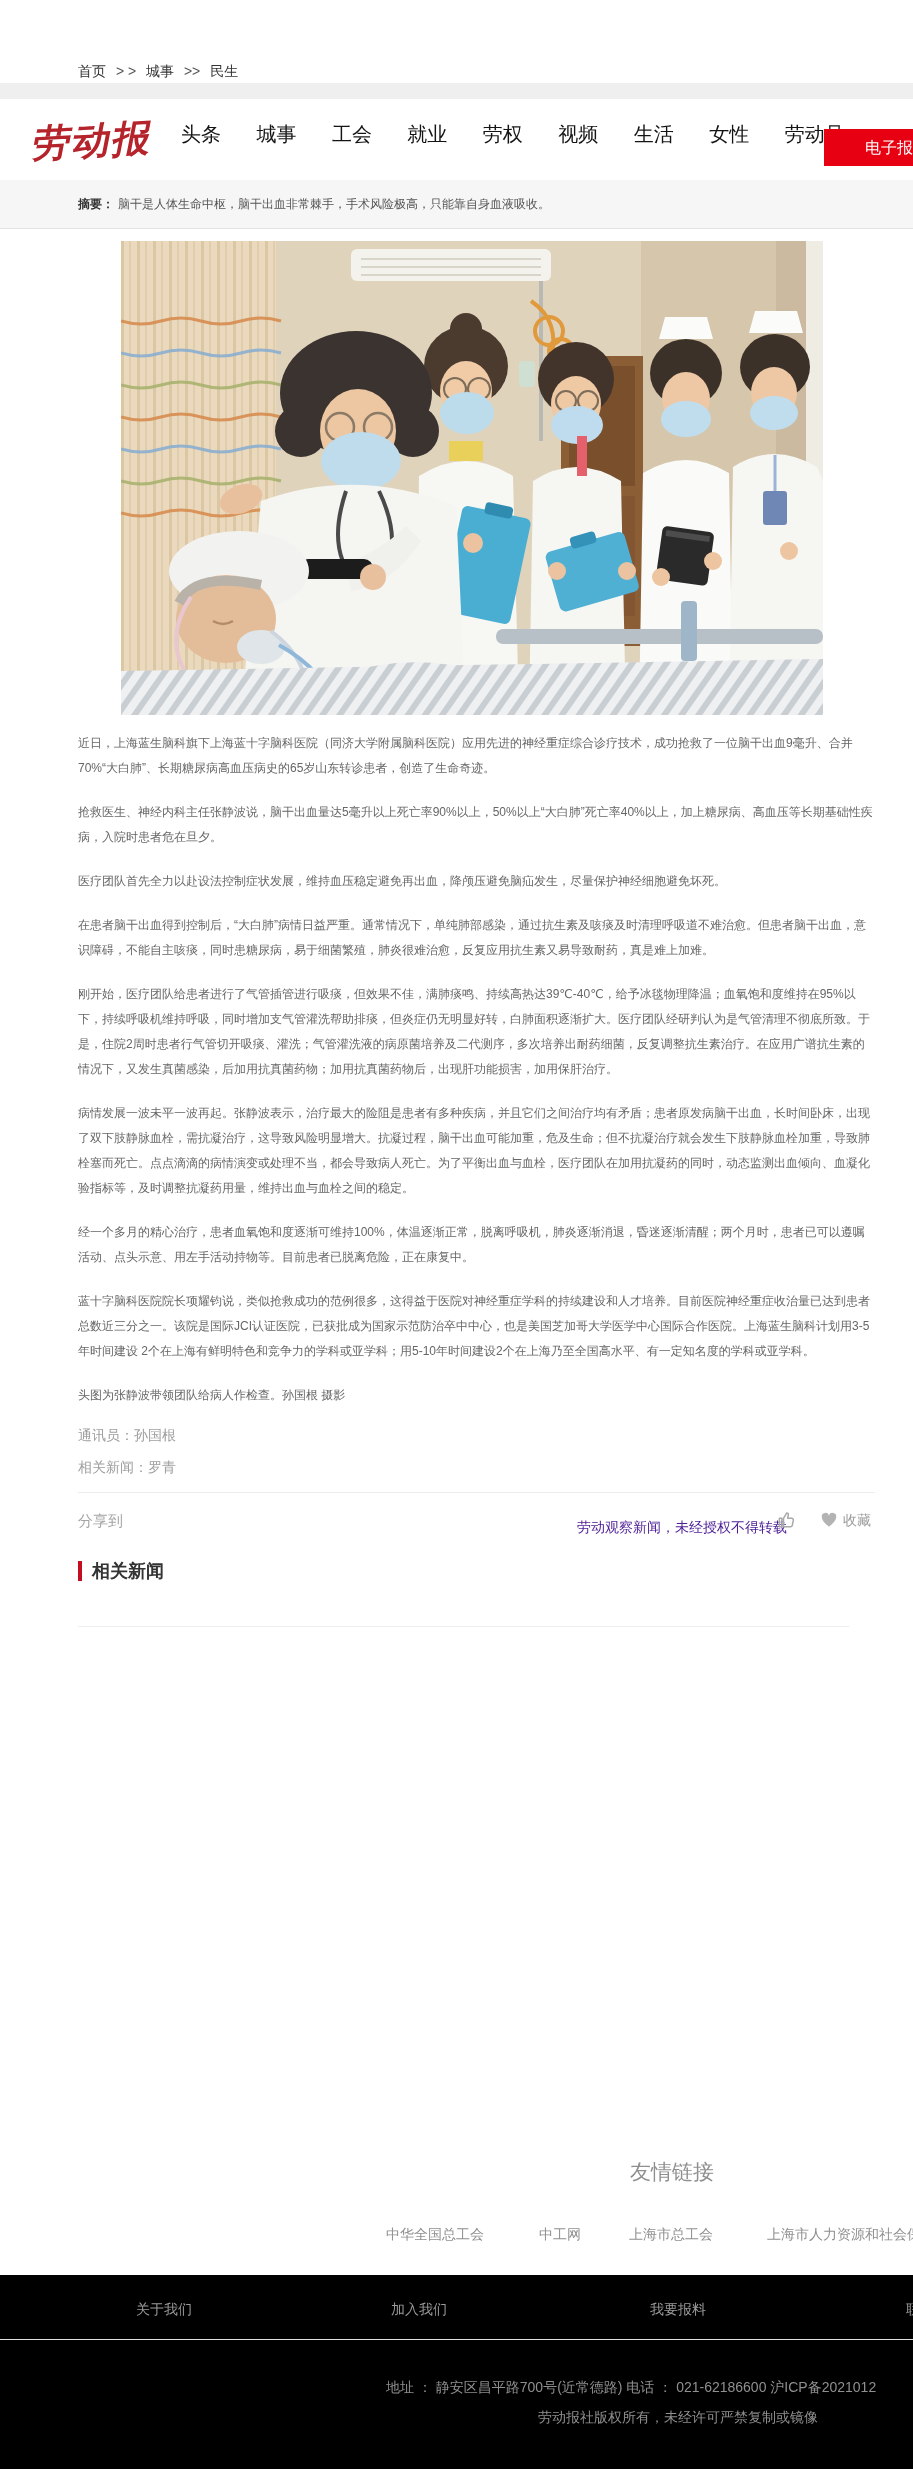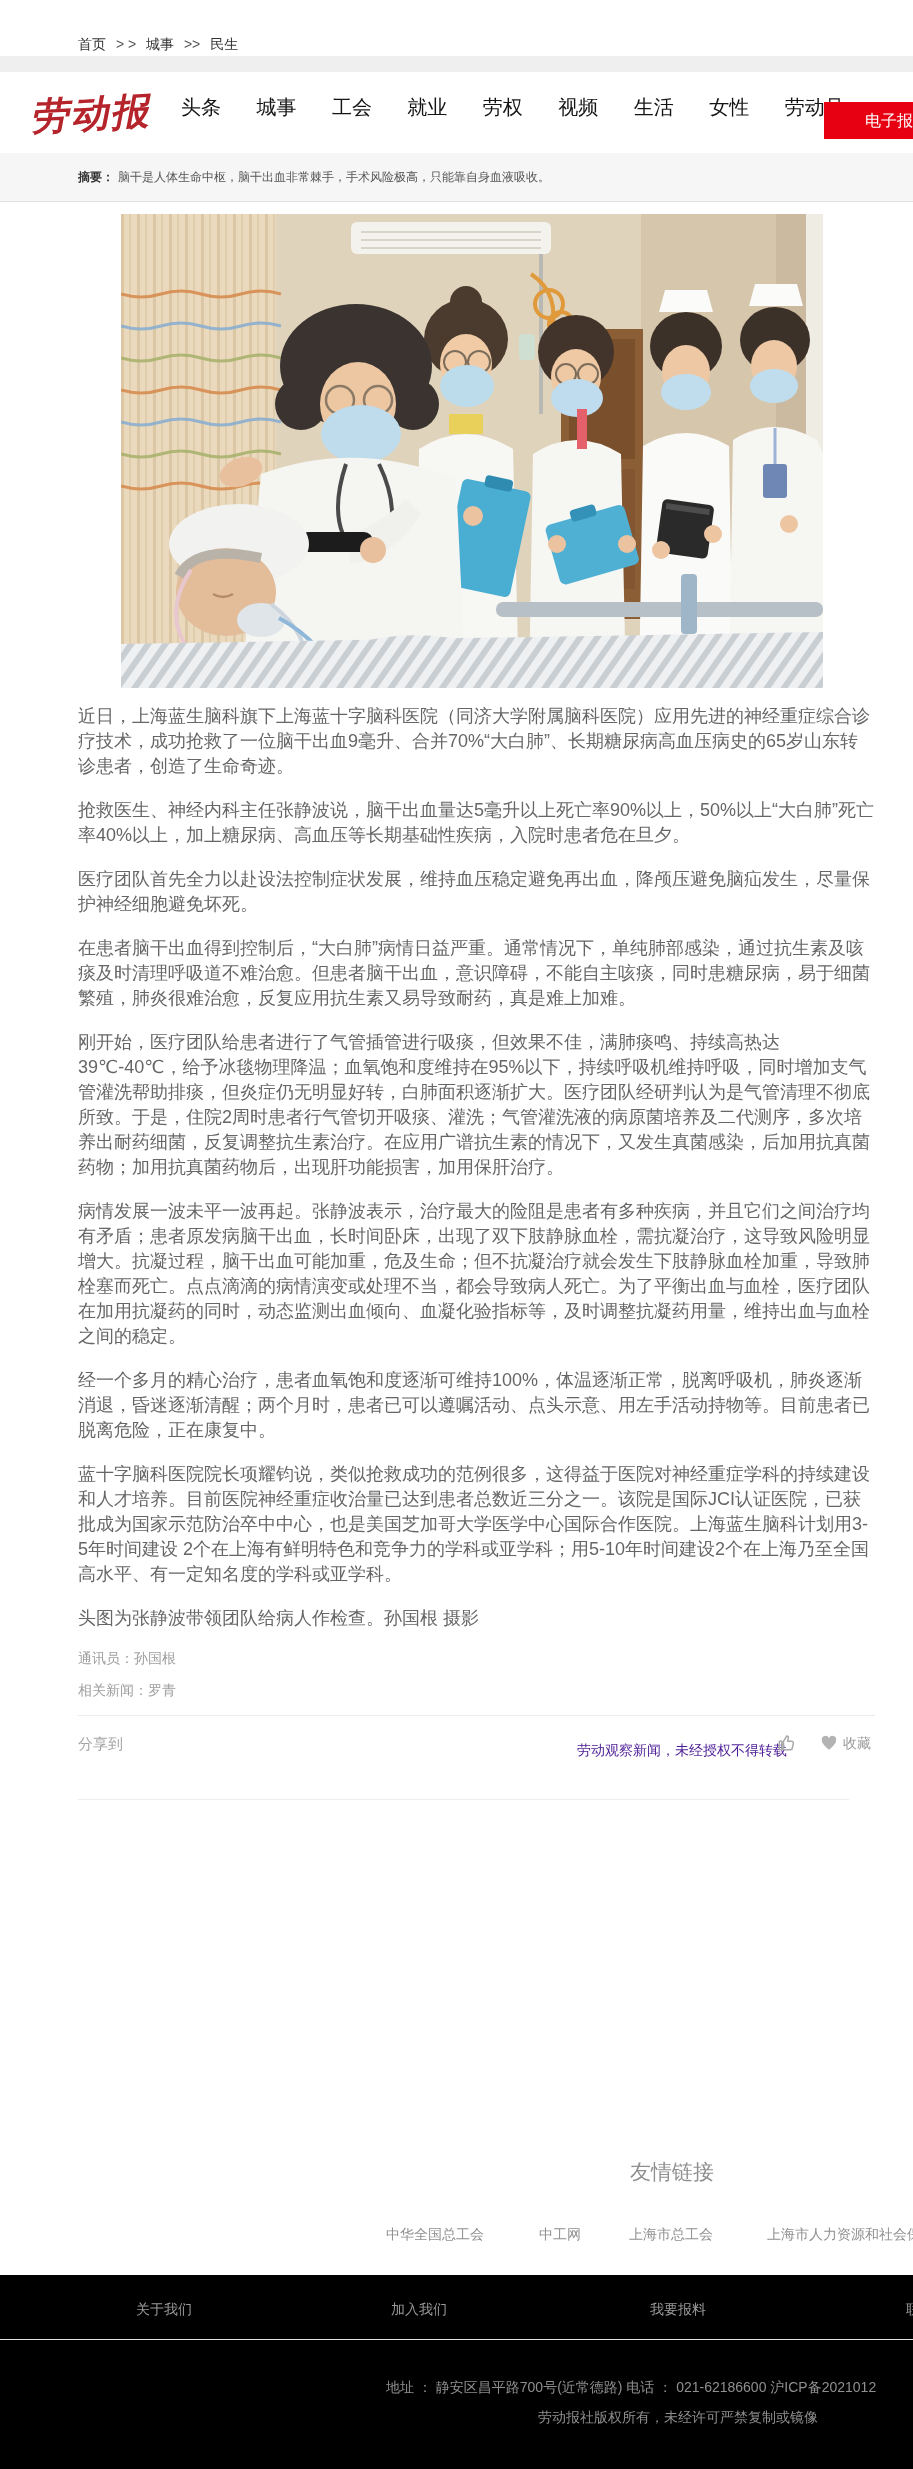--- a/index.html
+++ b/index.html
@@ -1,21 +1,21 @@
 <!DOCTYPE html>
 <html><head>
 <meta charset="utf-8">
 <style>
   * { margin:0; padding:0; box-sizing:border-box; }
   html,body { width:913px; background:#fff; font-family:"Liberation Sans","DejaVu Sans",sans-serif; }
   body { position:relative; height:2469px; overflow:hidden; }
 
   
   .topbar { height:56px; background:#fff; }
-  .breadcrumb { padding:36px 0 0 78px; font-size:14px; color:#333; }
+  .breadcrumb { padding:36px 0 0 78px; font-size:14px; color:#333;margin-top:27px; }
   .breadcrumb .sep { color:#555; margin:0 6px; }
   .breadcrumb .crumb { color:#333; cursor:pointer; }
 
   .gray-strip { height:16px; background:#efefef; }
 
   
   .header { position:relative; height:81px; background:#fff; }
   .logo { position:absolute; left:30px; top:16px; width:150px;
           font-family:"DejaVu Serif","Liberation Serif",serif;
           font-size:38px; font-weight:bold; font-style:italic;
@@ -28,21 +28,21 @@
 
   
   .summary { height:49px; background:#f6f6f6; border-bottom:1px solid #e2e2e2;
              padding-left:78px; display:flex; align-items:center; font-size:12px; color:#555; }
   .summary b { color:#333; margin-right:4px; font-weight:bold; }
 
   
   .article { background:#fff; padding-top:12px; }
   .photo-wrap { width:702px; height:474px; margin-left:121px; overflow:hidden; background:#dfd2bb; }
   .article-text { margin-top:16px; }
-  .article-text p { width:797px; margin:0 0 19px 78px; font-size:18px; line-height:25px; color:#666; }
+  .article-text p { width:797px; margin:0 0 19px 78px; font-size:12px; line-height:25px; color:#666; }
 
   .correspondent { margin:14px 0 0 78px; font-size:14px; color:#9e9e9e; }
   .editor-row { position:relative; margin:14px 0 0 78px; height:20px; font-size:14px; color:#9e9e9e; width:797px; }
   .editor-row .right-note { position:absolute; left:499px; top:12px; color:#4c1d95;margin-top:48px; }
   .divider { margin:13px 38px 0 78px; width:797px; border-top:1px solid #ececec; }
   .share-row { position:relative; margin:17px 0 0 78px; width:797px; height:22px; }
   .share-label { position:absolute; left:0; top:2px; font-size:15px; color:#a5a5a5; cursor:pointer; }
   .icon-thumb { position:absolute; left:698px; top:0; width:20px; height:20px; cursor:pointer; }
   .icon-heart { position:absolute; left:742px; top:1px; width:18px; height:18px; cursor:pointer; }
   .fav-label { position:absolute; left:765px; top:2px; font-size:14px; color:#9a9a9a; cursor:pointer; }
@@ -273,20 +273,24 @@
     <span class="share-label">分享到</span>
     <svg class="icon-thumb" viewBox="0 0 24 24">
       <path d="M4 10h3v10H4z M9 20h8.5a2 2 0 0 0 2-1.6l1.3-6A2 2 0 0 0 18.8 10H14l.8-4.2A1.8 1.8 0 0 0 13 3.5L9 10z" fill="none" stroke="#a9a9a9" stroke-width="1.8" stroke-linejoin="round"></path>
     </svg>
     <svg class="icon-heart" viewBox="0 0 24 24">
       <path d="M12 21 C5 15 2.5 11.5 2.5 8.2 A4.7 4.7 0 0 1 12 6.3 A4.7 4.7 0 0 1 21.5 8.2 C21.5 11.5 19 15 12 21 Z" fill="#b3b3b3"></path>
     </svg>
     <span class="fav-label">收藏</span>
   </div>
 
+  <div class="related">
+    <div class="bar"></div>
+    <div class="title">相关新闻</div>
+  </div>
 
   <div class="divider2"></div>
 </div>
 
 <div class="friends-title">友情链接</div>
 <span class="friend-link fl-0">中华全国总工会</span>
 <span class="friend-link fl-1">中工网</span>
 <span class="friend-link fl-2">上海市总工会</span>
 <span class="friend-link fl-3">上海市人力资源和社会保障局</span>
 

